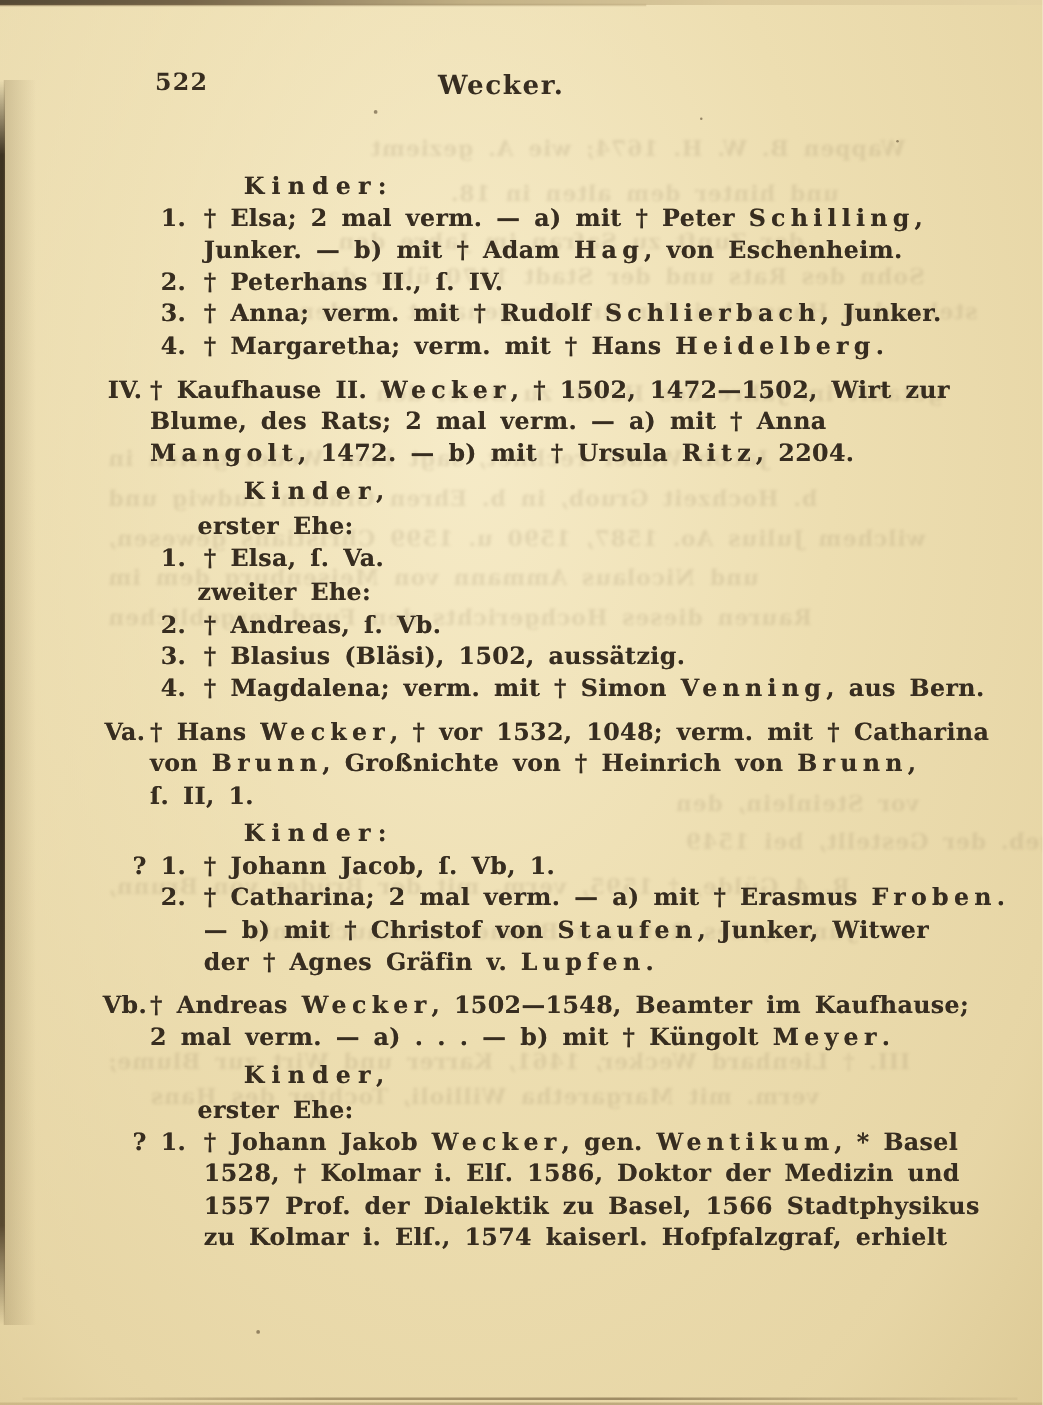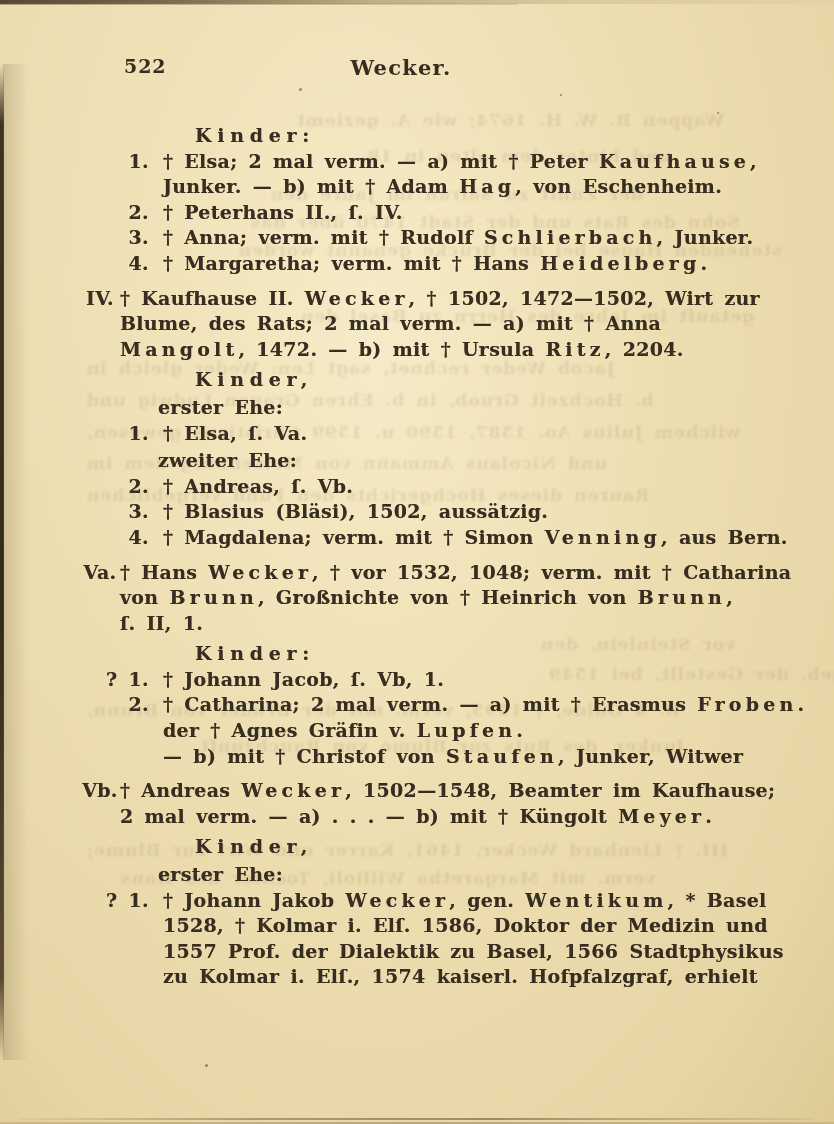--- a/index.html
+++ b/index.html
@@ -66,21 +66,21 @@
   #page-number{
     position:absolute;left:88px;top:0;
     font-size:19px;font-weight:700;letter-spacing:.05em;margin-left:36px;
   }
   #running-title{
     position:absolute;left:0;top:0;width:100%;
     text-align:center;font-size:21px;font-weight:700;letter-spacing:.06em;
     transform:translateX(-16px);
   }
   #text-block{
-    position:absolute;left:80px;top:118px;width:706px;
+    position:absolute;left:80px;top:132px;width:706px;
     font-size:19px;font-weight:700;line-height:25.6px;
     word-spacing:.22em;letter-spacing:.015em;
     text-shadow:0 0 .5px rgba(55,45,32,.55);
   }
   .row{display:flex;}
   .row.head{display:block;padding-left:115px;margin-top:5px;letter-spacing:.3em;}
   .row.subhead{display:block;padding-left:78px;margin-top:2px;}
   .row.sec{margin-top:9px;}
   .sec > .marker{flex:0 0 40px;text-align:center;}
   .li  > .marker{flex:0 0 83px;text-align:right;padding-right:14px;box-sizing:border-box;}
@@ -125,21 +125,21 @@
       <span id="page-number">522</span>
       <span id="running-title">Wecker.</span>
     </div>
     <div id="text-block">
         <div class="row head">
           <div class="line"><span>Kinder:</span></div>
         </div>
         <div class="row li">
           <div class="marker">1.</div>
           <div class="content">
-            <div class="line"><span>† Elsa; 2 mal verm. — a) mit † Peter </span><span class="sp">Kaufhause</span><span>,</span></div>
+            <div class="line"><span>† Elsa; 2 mal verm. — a) mit † Peter </span><span class="sp">Schilling</span><span>,</span></div>
             <div class="line"><span>Junker. — b) mit † Adam </span><span class="sp">Hag</span><span>, von Eschenheim.</span></div>
           </div>
         </div>
         <div class="row li">
           <div class="marker">2.</div>
           <div class="content">
             <div class="line"><span>† Peterhans II., ſ. IV.</span></div>
           </div>
         </div>
         <div class="row li">
@@ -209,22 +209,22 @@
         <div class="row li">
           <div class="marker">? 1.</div>
           <div class="content">
             <div class="line"><span>† Johann Jacob, ſ. Vb, 1.</span></div>
           </div>
         </div>
         <div class="row li">
           <div class="marker">2.</div>
           <div class="content">
             <div class="line"><span>† Catharina; 2 mal verm. — a) mit † Erasmus </span><span class="sp">Froben</span><span>.</span></div>
+            <div class="line"><span>— b) mit † Christof von </span><span class="sp">Staufen</span><span>, Junker, Witwer</span></div>
             <div class="line"><span>der † Agnes Gräfin v. </span><span class="sp">Lupfen</span><span>.</span></div>
-            <div class="line"><span>— b) mit † Christof von </span><span class="sp">Staufen</span><span>, Junker, Witwer</span></div>
           </div>
         </div>
         <div class="row sec">
           <div class="marker">Vb.</div>
           <div class="content">
             <div class="line"><span>† Andreas </span><span class="sp">Wecker</span><span>, 1502—1548, Beamter im Kaufhause;</span></div>
             <div class="line"><span>2 mal verm. — a) . . . — b) mit † Küngolt </span><span class="sp">Meyer</span><span>.</span></div>
           </div>
         </div>
         <div class="row head">

